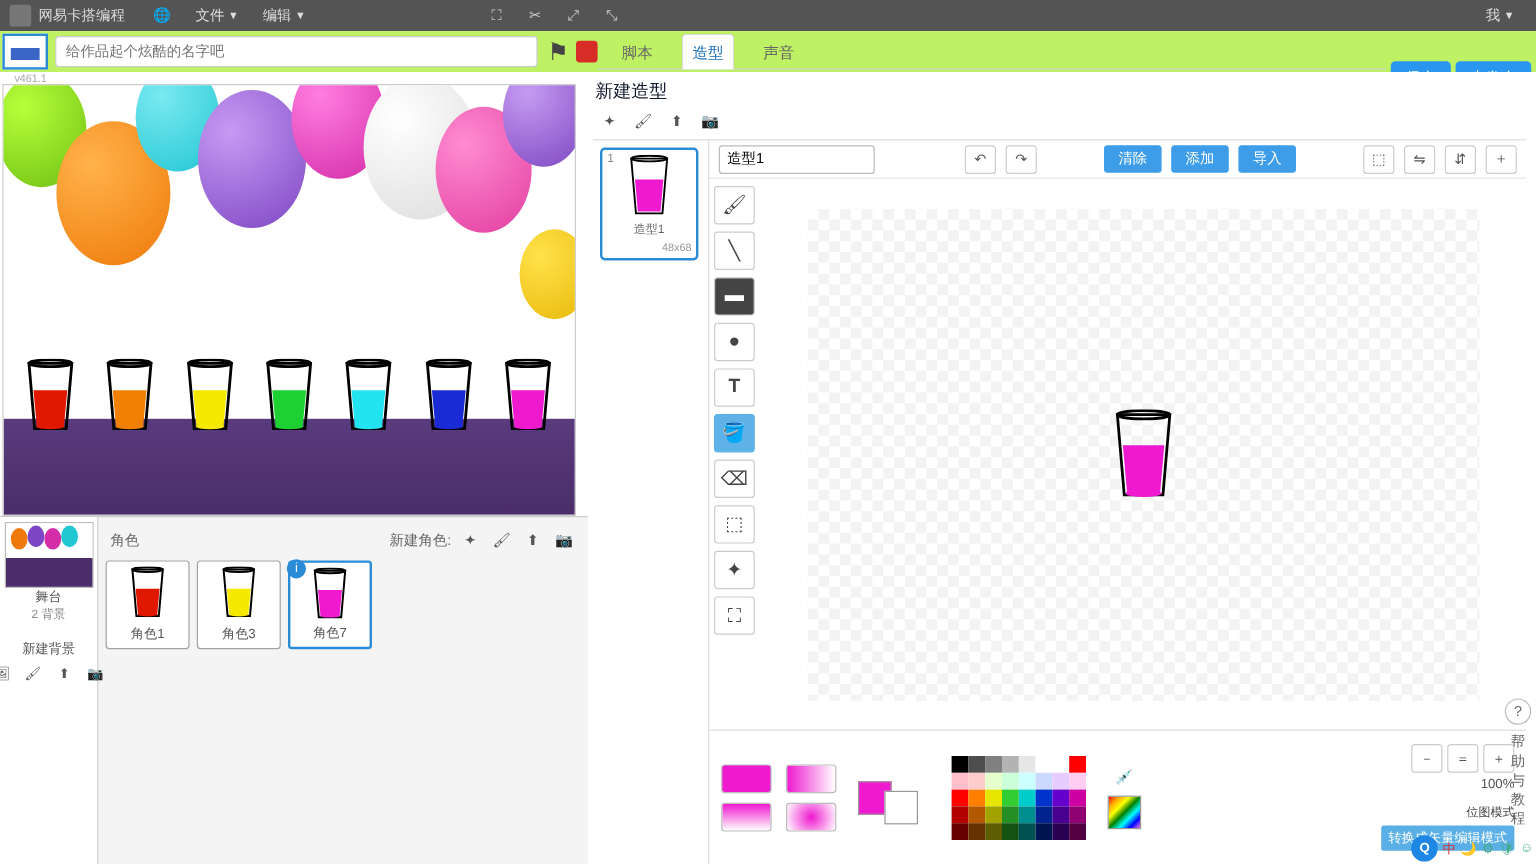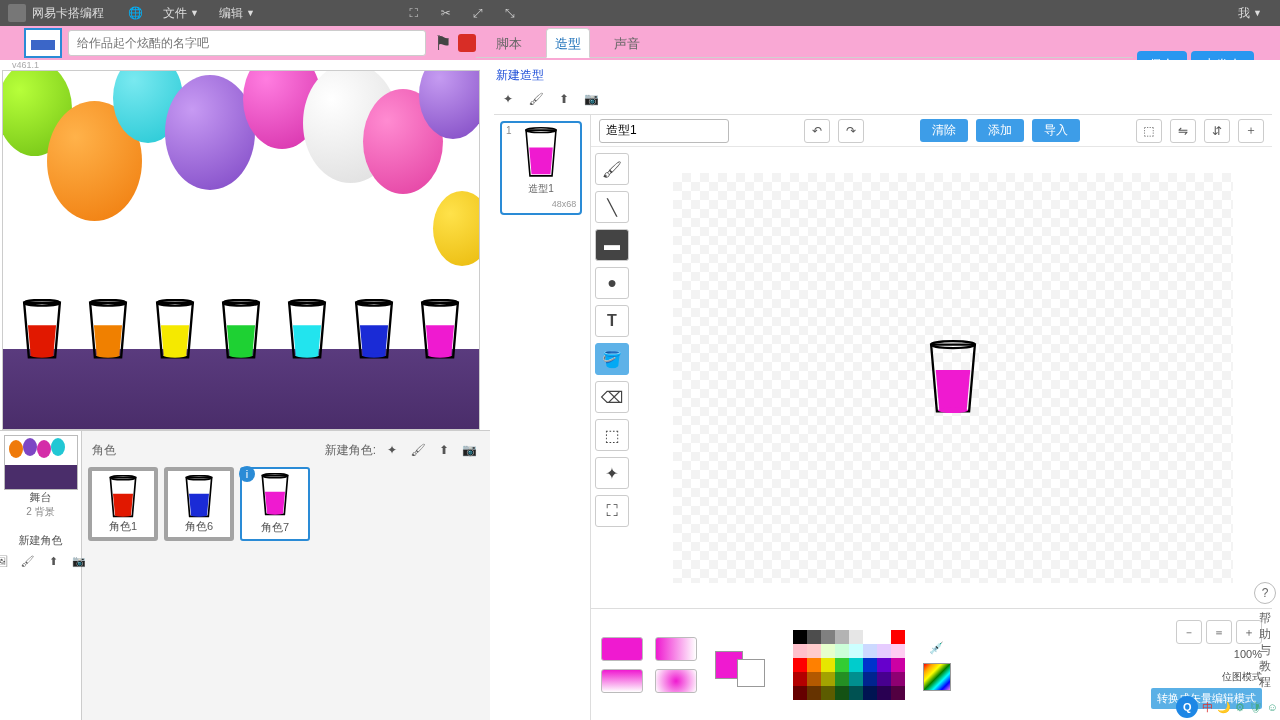--- a/index.html
+++ b/index.html
@@ -9,21 +9,21 @@
   .menubar { height: 26px; background: #545454; color: #ddd; display: flex; align-items: center; padding: 0 8px; }
   .menubar .logo { width: 18px; height: 18px; background: #777; margin-right: 6px; border-radius: 2px; }
   .menubar .brand { font-size: 12px; margin-right: 14px; }
   .menubar .mitem { margin: 0 10px; font-size: 12px; cursor: pointer; display: flex; align-items: center; }
   .menubar .mitem .tri { font-size: 9px; margin-left: 3px; }
   .menubar .center-icons { margin-left: 140px; display: flex; gap: 14px; }
   .menubar .ci { width: 18px; height: 18px; display: flex; align-items: center; justify-content: center; color: #ccc; }
   .menubar .spacer { flex: 1; }
 
   
-  .toprow { height: 34px; display: flex; align-items: center; padding: 3px 24px; background: #f9a8d4; }
+  .toprow { height: 34px; display: flex; align-items: center; padding: 3px 2px; background: #bef264; }
   .toprow .sprite-thumb { width: 38px; height: 30px; border: 2px solid #2a8bd6; background: #fff; display: flex; align-items: center; justify-content: center; font-size: 16px; position: relative; }
   .toprow .sprite-thumb .bar { position:absolute; left:5px; right:5px; bottom:6px; top:10px; background:#3b66c8; }
   .toprow .proj-name { flex: 1; height: 26px; margin-left: 6px; border: 1px solid #ccc; border-radius: 3px; padding: 4px 8px; font-size: 12px; color: #999; }
   .toprow .flag { margin-left: 8px; font-size: 20px; color: #444; }
   .toprow .stopbtn { margin-left: 6px; width: 18px; height: 18px; background: #d82d26; border-radius: 3px; }
   .toprow .rspace { width: 780px; display:flex; align-items:center; justify-content:flex-end; }
   .tabs { display: flex; gap: 16px; align-items:flex-end; height:100%; padding-left:12px; border-bottom:1px solid #d0d0d0; flex:1; }
   .tab { padding: 6px 8px 4px; font-size: 13px; color: #666; cursor:pointer; }
   .tab.active { color: #1f72ba; border:1px solid #d0d0d0; border-bottom:1px solid #fff; border-radius:4px 4px 0 0; margin-bottom:-1px; background:#fff; }
   .btn { background: #2997f0; color: #fff; border: none; border-radius: 4px; padding: 5px 12px; font-size: 13px; cursor: pointer; margin-left:4px;margin-top:44px; }
@@ -42,29 +42,29 @@
   .cup svg { width:100%; height:100%; }
   .coords { height:20px; background:#ececec; font-size:11px; color:#555; text-align:right; padding:3px 18px; }
 
   .sprite-pane { flex:1; border-top:1px solid #ccc; display:flex; background:#f4f4f4; }
   .stage-thumb-col { width:82px; padding:4px; background:#fff; border-right:1px solid #ccc; display:flex; flex-direction:column; align-items:center; font-size:11px; color:#555;}
   .stage-thumb-col .thumb { width:74px; height:55px; background:#fff; border:1px solid #bbb; font-size:10px; display:flex; align-items:center; justify-content:center; }
   .stage-thumb-col .thumb .mini-balloons { width:100%; height:100%; background:linear-gradient(180deg,#fff 0%,#fff 55%,#4a2d6a 55%,#4a2d6a 100%); position:relative; overflow:hidden; }
   .sprite-list { flex:1; padding:6px; }
   .sprite-head { display:flex; justify-content:space-between; align-items:center; padding:4px 4px 8px; color:#666; }
   .sprites { display:flex; flex-wrap:wrap; gap:6px; }
-  .sprite-card { width:70px; height:74px; background:#fff; border:4px solid #a3a3a3; border-radius:3px; display:flex; flex-direction:column; align-items:center; justify-content:space-between; padding:4px; font-size:11px; color:#555; position:relative;}
+  .sprite-card { width:70px; height:74px; background:#fff; border:1px solid #a3a3a3; border-radius:3px; display:flex; flex-direction:column; align-items:center; justify-content:space-between; padding:4px; font-size:11px; color:#555; position:relative;}
   .sprite-card.sel { border:2px solid #2a8bd6; }
   .sprite-card .mini-cup { width:36px; height:44px; }
   .sprite-card .info-i { position:absolute; top:-3px; left:-3px; width:16px; height:16px; background:#2a8bd6; color:#fff; border-radius:50%; font-size:11px; text-align:center; line-height:16px; }
 
   
   .rightcol { flex:1; background:#fff; display:flex; flex-direction:column; padding:4px 8px 0 4px; }
   .costume-bar { display:flex; align-items:center; gap:8px; padding:3px 2px 6px; }
-  .costume-bar .lbl { font-size:12px; color:#1d4ed8; }
+  .costume-bar .lbl { font-size:15px; color:#0f172a; }
   .small-ico { width:20px; height:18px; display:flex; align-items:center; justify-content:center; color:#555; cursor:pointer; }
   .editor-body { flex:1; display:flex; border-top:1px solid #ddd; }
   .costume-strip { width:96px; padding:6px; }
   .costume-thumb { width:82px; height:94px; border:2px solid #2a8bd6; border-radius:4px; background:#fff; position:relative; display:flex; flex-direction:column; align-items:center; justify-content:space-between; padding:4px 2px; font-size:10px; color:#666;}
   .costume-thumb .n { position:absolute; top:2px; left:4px; font-size:10px; color:#888; }
   .paint-area { flex:1; display:flex; flex-direction:column; border-left:1px solid #ddd; }
   .paint-top { height:32px; display:flex; align-items:center; padding:4px 8px; gap:8px; border-bottom:1px solid #e6e6e6; }
   .paint-top input { width:130px; height:24px; border:1px solid #bbb; border-radius:3px; padding:2px 6px; font-size:12px; }
   .pt-btn { background:#3d9de8; color:#fff; border:none; padding:3px 12px; font-size:12px; border-radius:3px; cursor:pointer; }
   .paint-top .sp { flex:1; }
@@ -214,21 +214,21 @@
         <div class="thumb">
             <div class="mini-balloons">
           <div style="position:absolute;width:14px;height:18px;border-radius:50%;background:#ef7a0a;left:4px;top:4px;"></div>
           <div style="position:absolute;width:14px;height:18px;border-radius:50%;background:#7d46c4;left:18px;top:2px;"></div>
           <div style="position:absolute;width:14px;height:18px;border-radius:50%;background:#d42da8;left:32px;top:4px;"></div>
           <div style="position:absolute;width:14px;height:18px;border-radius:50%;background:#22c7d4;left:46px;top:2px;"></div>
         </div>
           </div>
         <span>舞台</span>
         <span style="font-size:10px;color:#888;">2 背景</span>
-        <span style="margin-top:14px;">新建角色</span>
+        <span style="margin-top:14px;">新建背景</span>
         <div class="ico-row" style="display:flex;gap:6px;margin-top:4px;">
           <span class="small-ico">🖼</span>
           <span class="small-ico">🖌</span>
           <span class="small-ico">⬆</span>
           <span class="small-ico">📷</span>
         </div>
       </div>
 
       <div class="sprite-list">
         <div class="sprite-head">
@@ -248,24 +248,24 @@
     <ellipse cx="25" cy="4" rx="19" ry="3" fill="none" stroke="#000" stroke-width="2.5"></ellipse>
     <path d="M10 28 L40 28 L37 60 L13 60 Z" fill="#e11800"></path>
     <ellipse cx="25" cy="60" rx="12.5" ry="2.5" fill="#e11800"></ellipse>
   </svg></div>
               <span>角色1</span>
             </div>
             <div class="sprite-card">
               <div class="mini-cup"><svg viewBox="0 0 50 66" width="36" height="44">
     <path d="M6 4 L44 4 L39 62 L11 62 Z" fill="none" stroke="#000" stroke-width="2.5"></path>
     <ellipse cx="25" cy="4" rx="19" ry="3" fill="none" stroke="#000" stroke-width="2.5"></ellipse>
-    <path d="M10 28 L40 28 L37 60 L13 60 Z" fill="#1a2bd6"></path>
-    <ellipse cx="25" cy="60" rx="12.5" ry="2.5" fill="#1a2bd6"></ellipse>
-  </svg></div>
-              <span>角色6</span>
+    <path d="M10 28 L40 28 L37 60 L13 60 Z" fill="#f5e900"></path>
+    <ellipse cx="25" cy="60" rx="12.5" ry="2.5" fill="#f5e900"></ellipse>
+  </svg></div>
+              <span>角色3</span>
             </div>
             <div class="sprite-card sel">
               <div class="info-i">i</div>
               <div class="mini-cup"><svg viewBox="0 0 50 66" width="36" height="44">
     <path d="M6 4 L44 4 L39 62 L11 62 Z" fill="none" stroke="#000" stroke-width="2.5"></path>
     <ellipse cx="25" cy="4" rx="19" ry="3" fill="none" stroke="#000" stroke-width="2.5"></ellipse>
     <path d="M10 28 L40 28 L37 60 L13 60 Z" fill="#ef1ad0"></path>
     <ellipse cx="25" cy="60" rx="12.5" ry="2.5" fill="#ef1ad0"></ellipse>
   </svg></div>
               <span>角色7</span>

